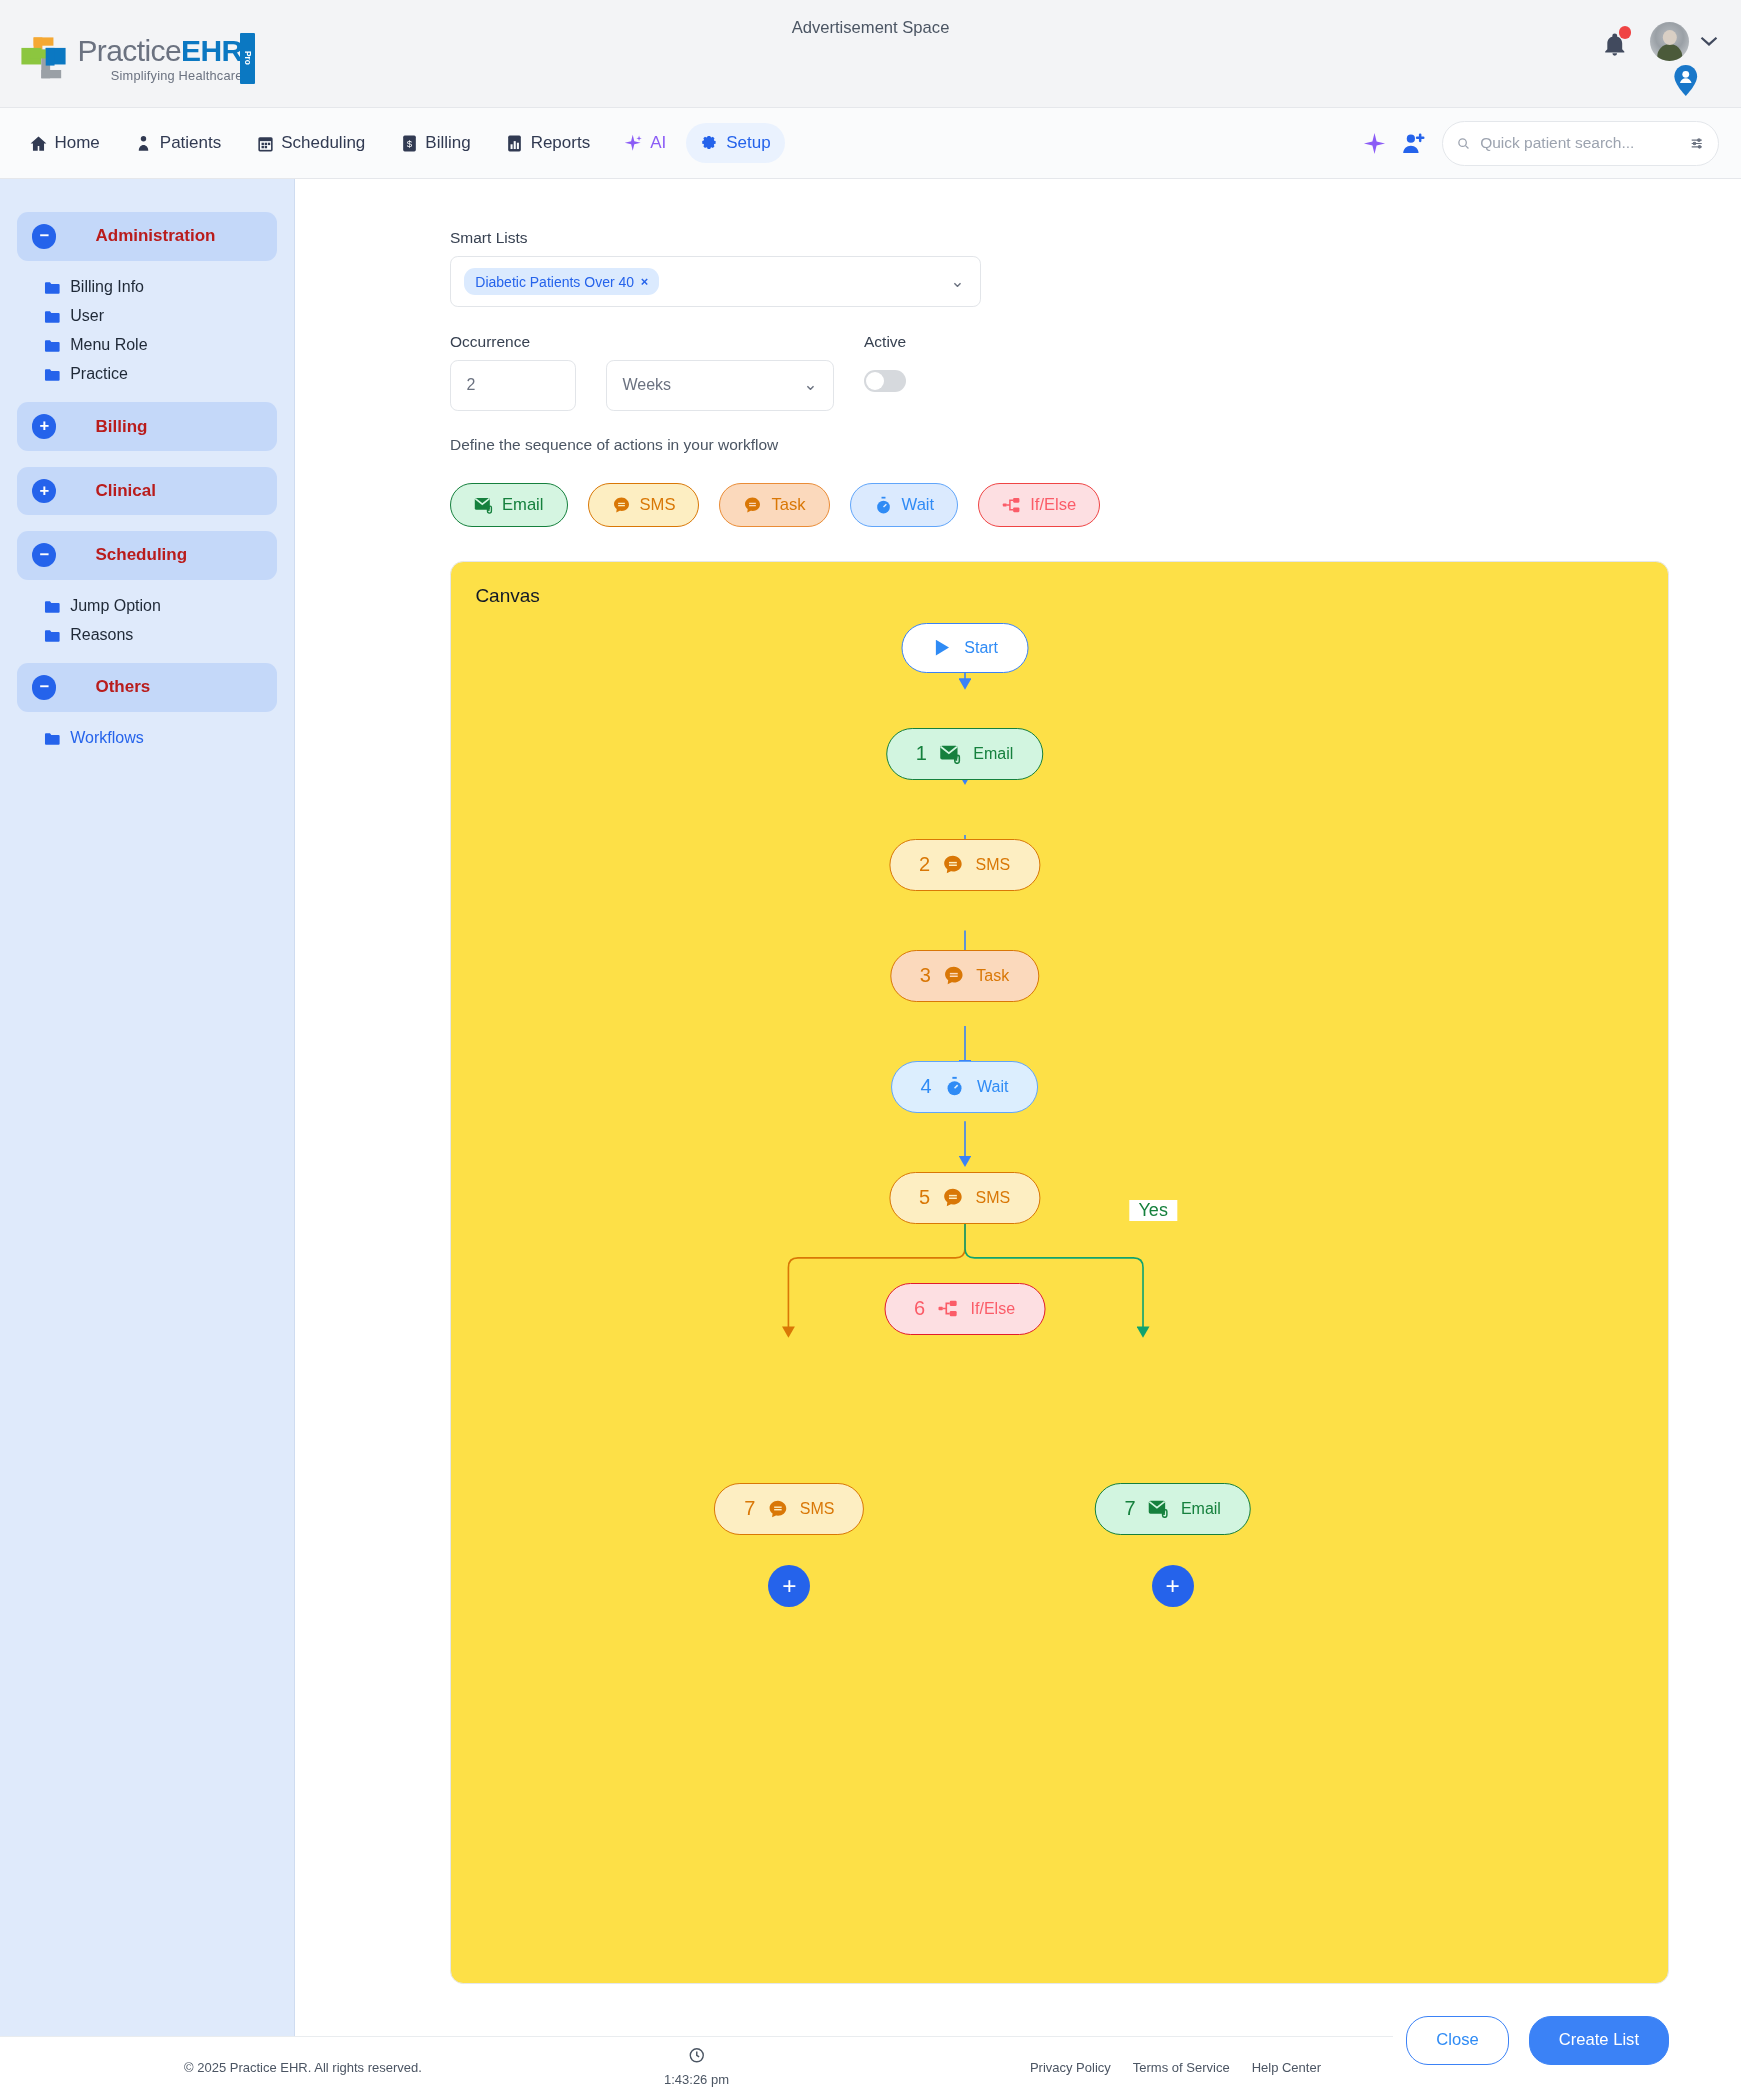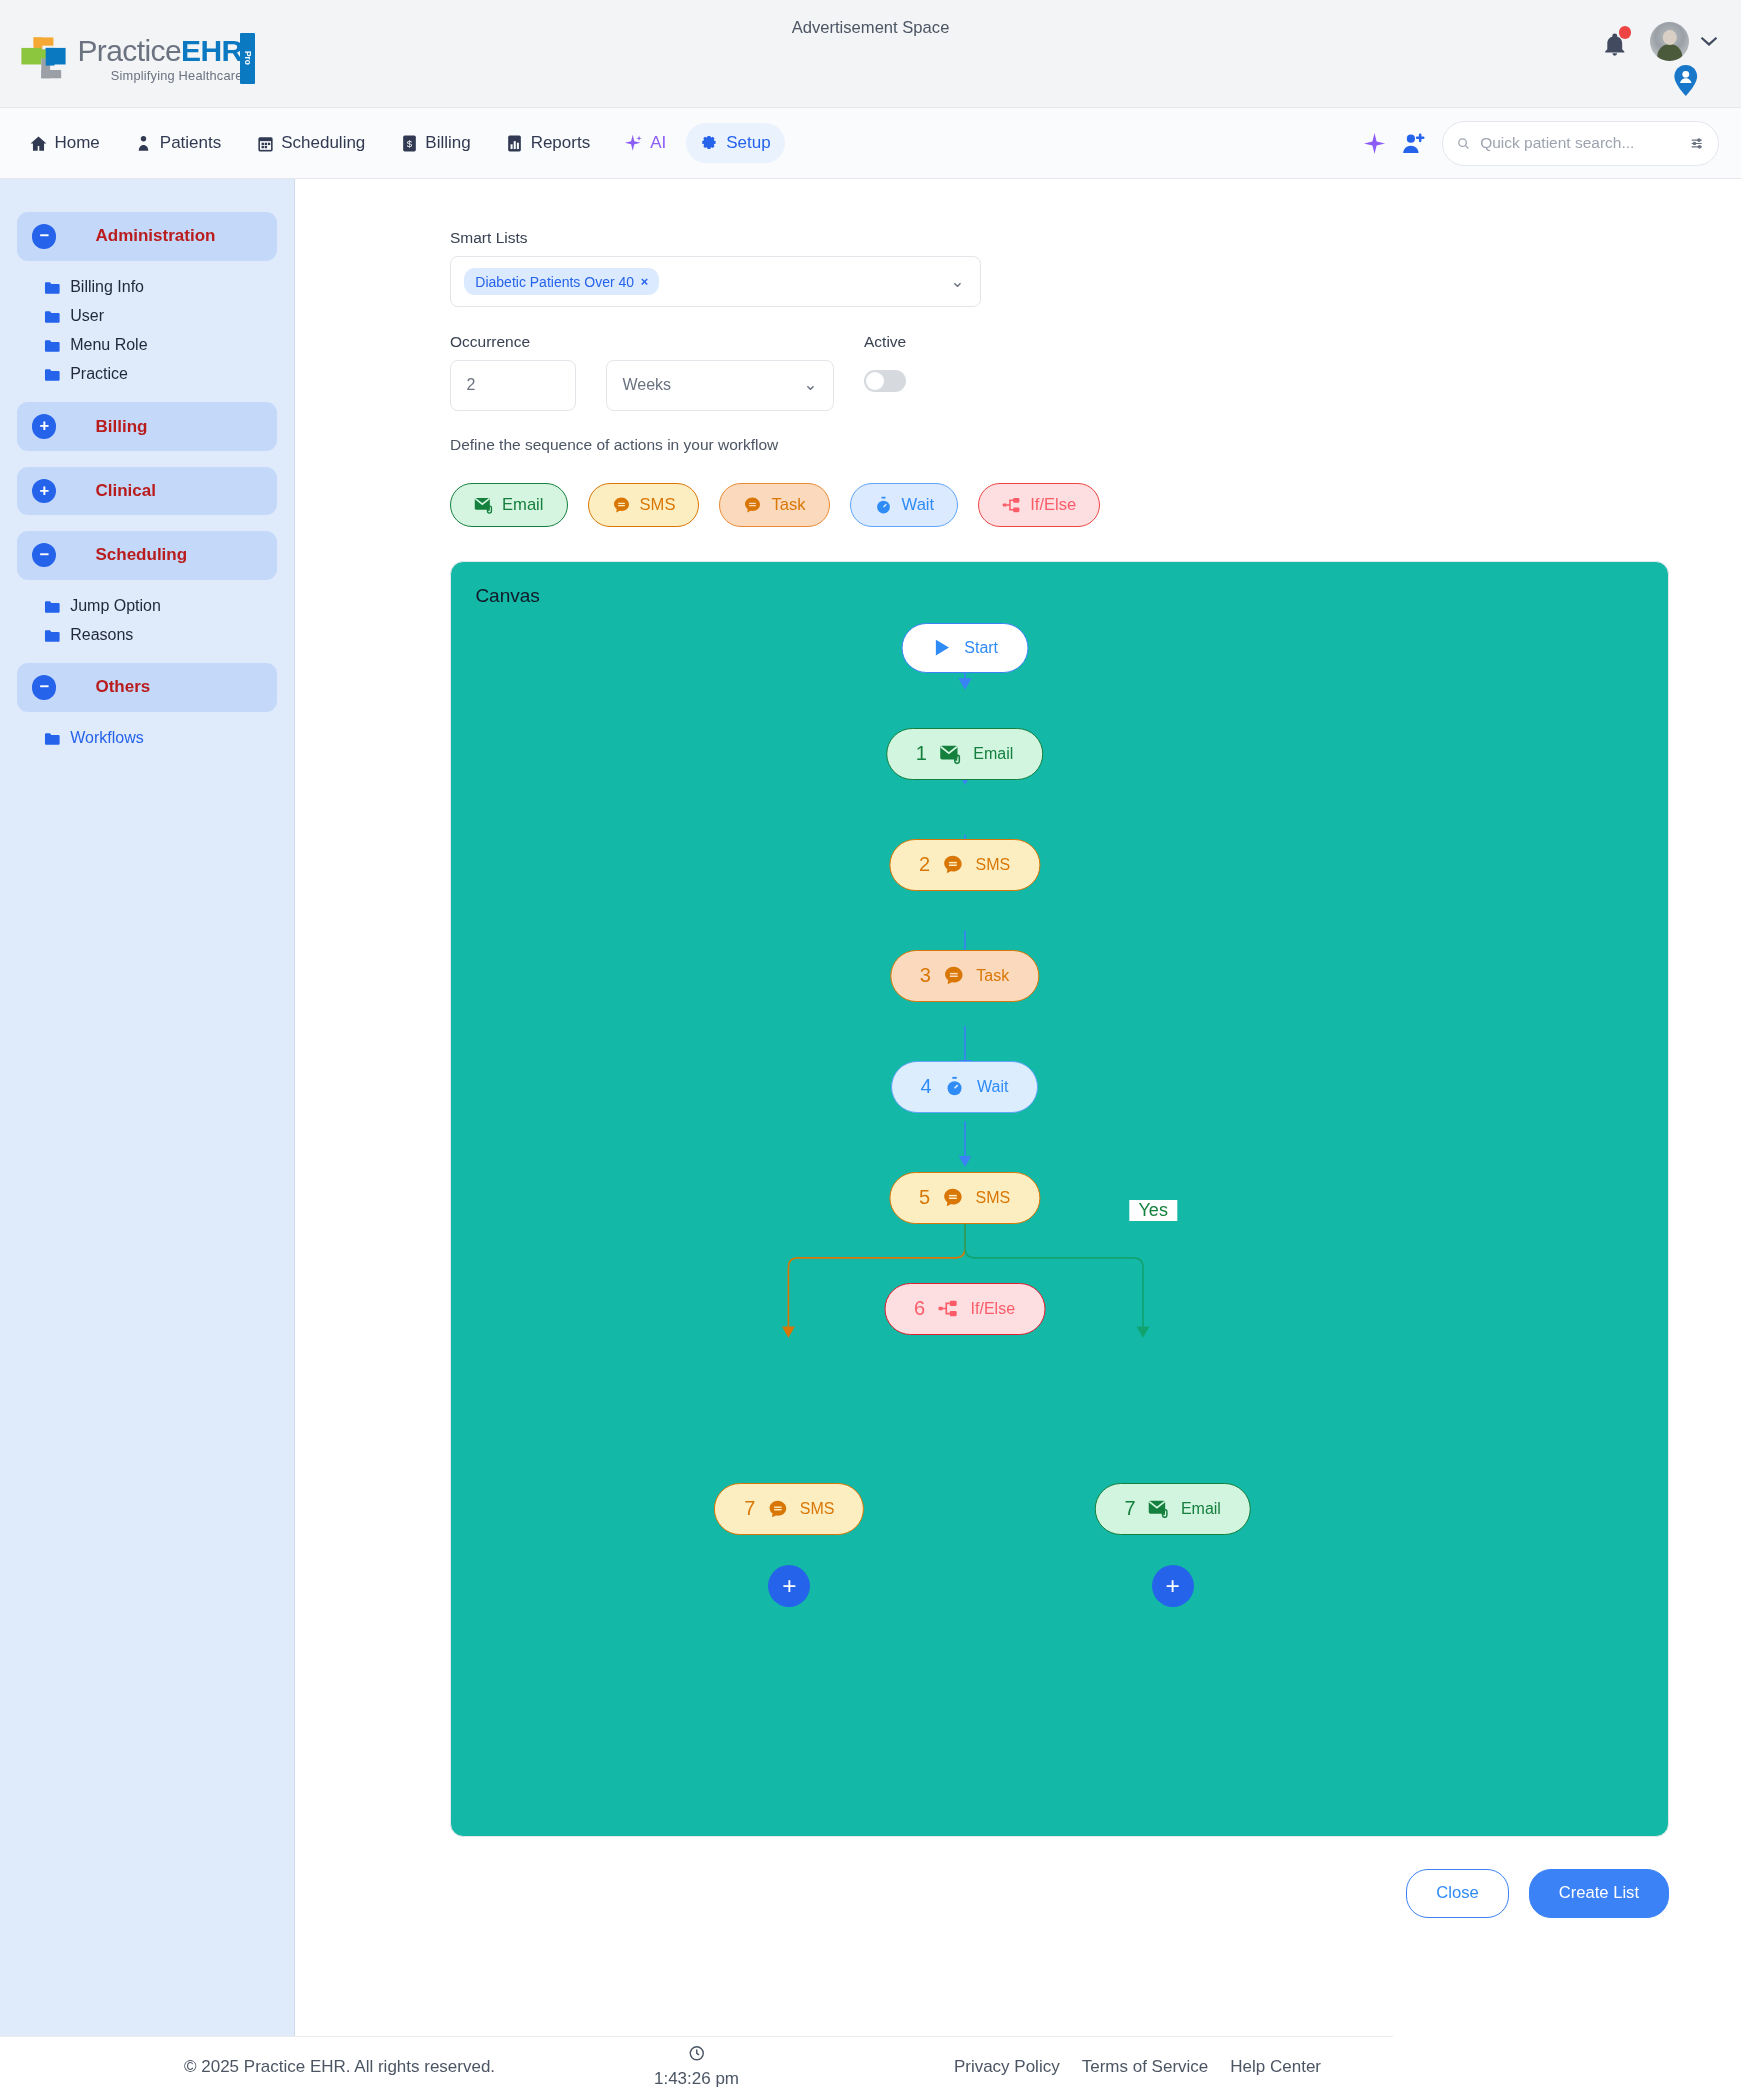--- a/index.html
+++ b/index.html
@@ -214,21 +214,21 @@
   .pal-email { background: #d5f5e1; border: 1.1px solid #15803d; color: #15803d; }
   .pal-sms   { background: #fdeec2; border: 1.1px solid #d97706; color: #d97706; }
   .pal-task  { background: #fbd9bc; border: 1.1px solid #ea8c36; color: #d97706; }
   .pal-wait  { background: #dbeafe; border: 1.1px solid #60a5fa; color: #2f8bf5; }
   .pal-ifelse{ background: #fddfe2; border: 1.1px solid #ef4444; color: #fb5c68; }
 
   
   .canvas {
     margin-top: 34px;
     border: 0.6px solid #e5e7eb; border-radius: 13.3px;
-    background: #14b8a6; height: 1276px;
+    background: #fde047; height: 1423px;
     position: relative;
   }
   .canvas-label {
     position: absolute; left: 24.4px; top: 23px;
     font-size: 19px; color: #111827;
   }
   .flow { position: absolute; inset: 0; }
   .node {
     position: absolute; transform: translateX(-50%);
     display: flex; align-items: center; justify-content: center; gap: 12.2px;
@@ -268,21 +268,21 @@
   }
   .btn-close { background: #fff; border: 1.1px solid #3b82f6; color: #2f8bf5; }
   .btn-create { background: #3b82f6; border: 1.1px solid #3b82f6; color: #fff; }
 
   
   .footer {
     position: absolute; left: 0; bottom: 0;
     width: 1393px; height: 61px;
     border-top: 0.6px solid #e9ecef; background: #fff;
     display: flex; align-items: center;
-    font-size: 17px; color: #4b5563;
+    font-size: 13px; color: #4b5563;
   }
   .f-copy { position: absolute; left: 184px; }
   .f-clock {
     position: absolute; left: 50%; transform: translateX(-50%);
     display: flex; align-items: center; gap: 7.8px; flex-direction: column;
   }
   .f-links {
     position: absolute; right: 72px;
     display: flex; gap: 22px;
   }

